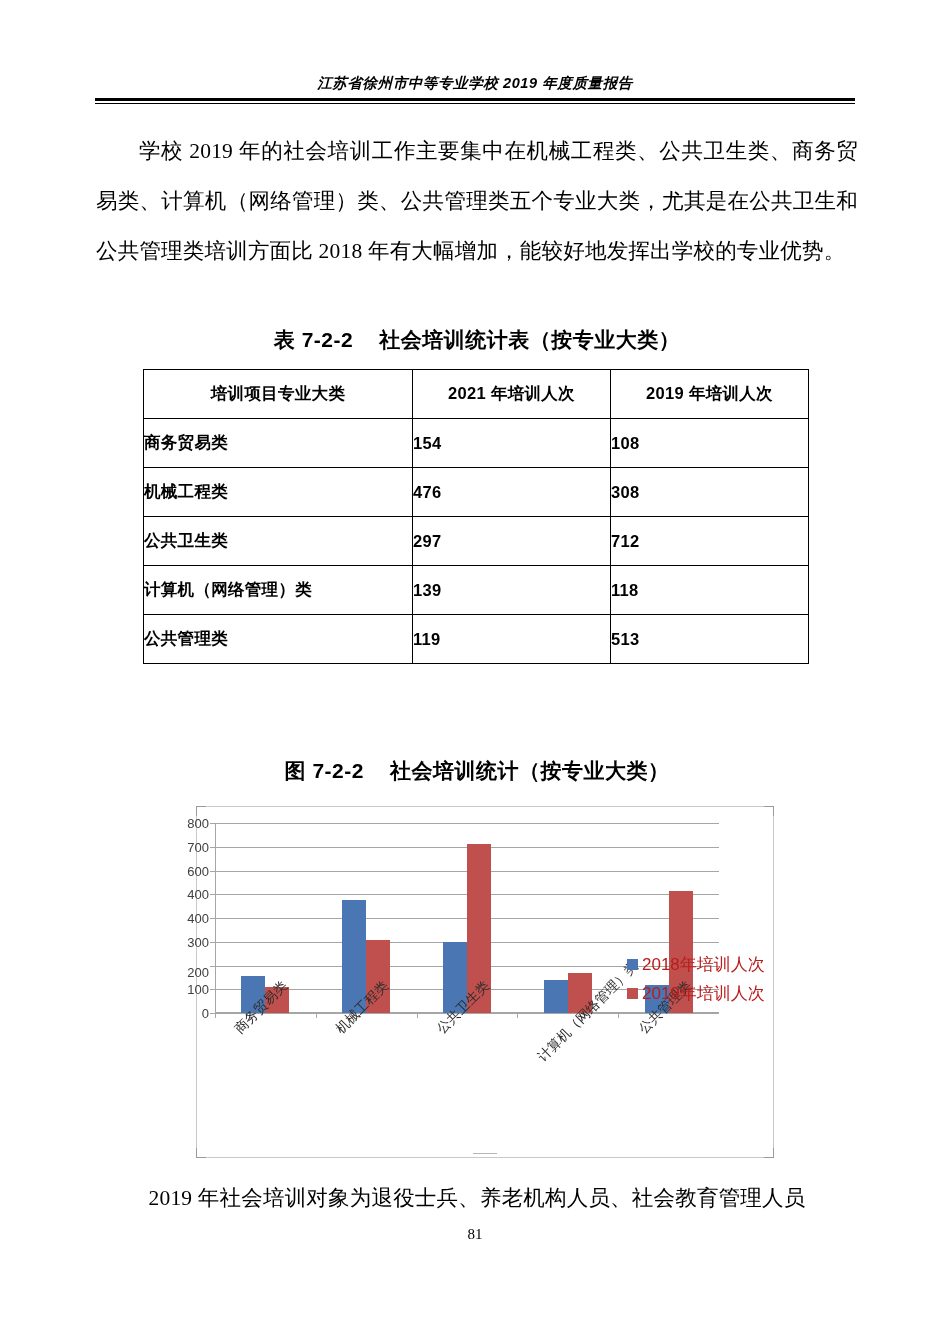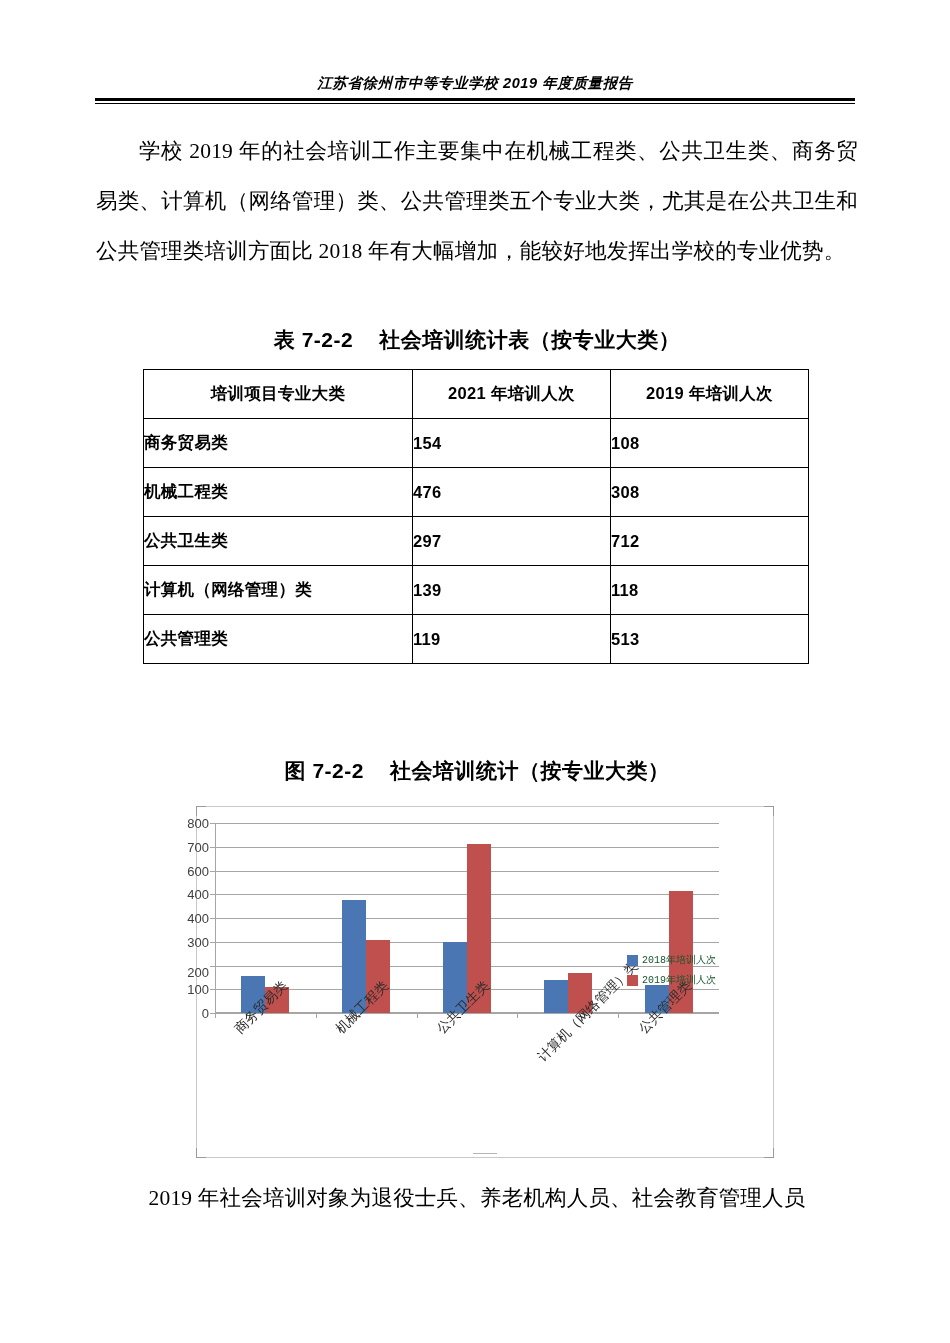--- a/index.html
+++ b/index.html
@@ -205,23 +205,23 @@
     width: 1px;
     height: 5px;
     background: #a6a6a6;
   }
 
   
   .legend {
     position: absolute;
     left: 430px;
     top: 146px;
-    font-family: Liberation Mono, monospace;
-    font-size: 10px;
-    color: #14532d;
+    font-family: Liberation Sans, sans-serif;
+    font-size: 17px;
+    color: #b91c1c;
   }
   .legend-row {
     display: flex;
     align-items: center;
     margin-bottom: 6px;
     white-space: nowrap;
   }
   .legend-swatch {
     width: 11px; height: 11px;
     margin-right: 4px;
@@ -416,14 +416,15 @@
         <span>2018年培训人次</span>
       </div>
       <div class="legend-row">
         <span class="legend-swatch sw-2019"></span>
         <span>2019年培训人次</span>
       </div>
     </div>
   </div>
 
   <div class="bottom-text">2019 年社会培训对象为退役士兵、养老机构人员、社会教育管理人员</div>
+  <div class="folio">81</div>
 
 </div>
 
 </body></html>

